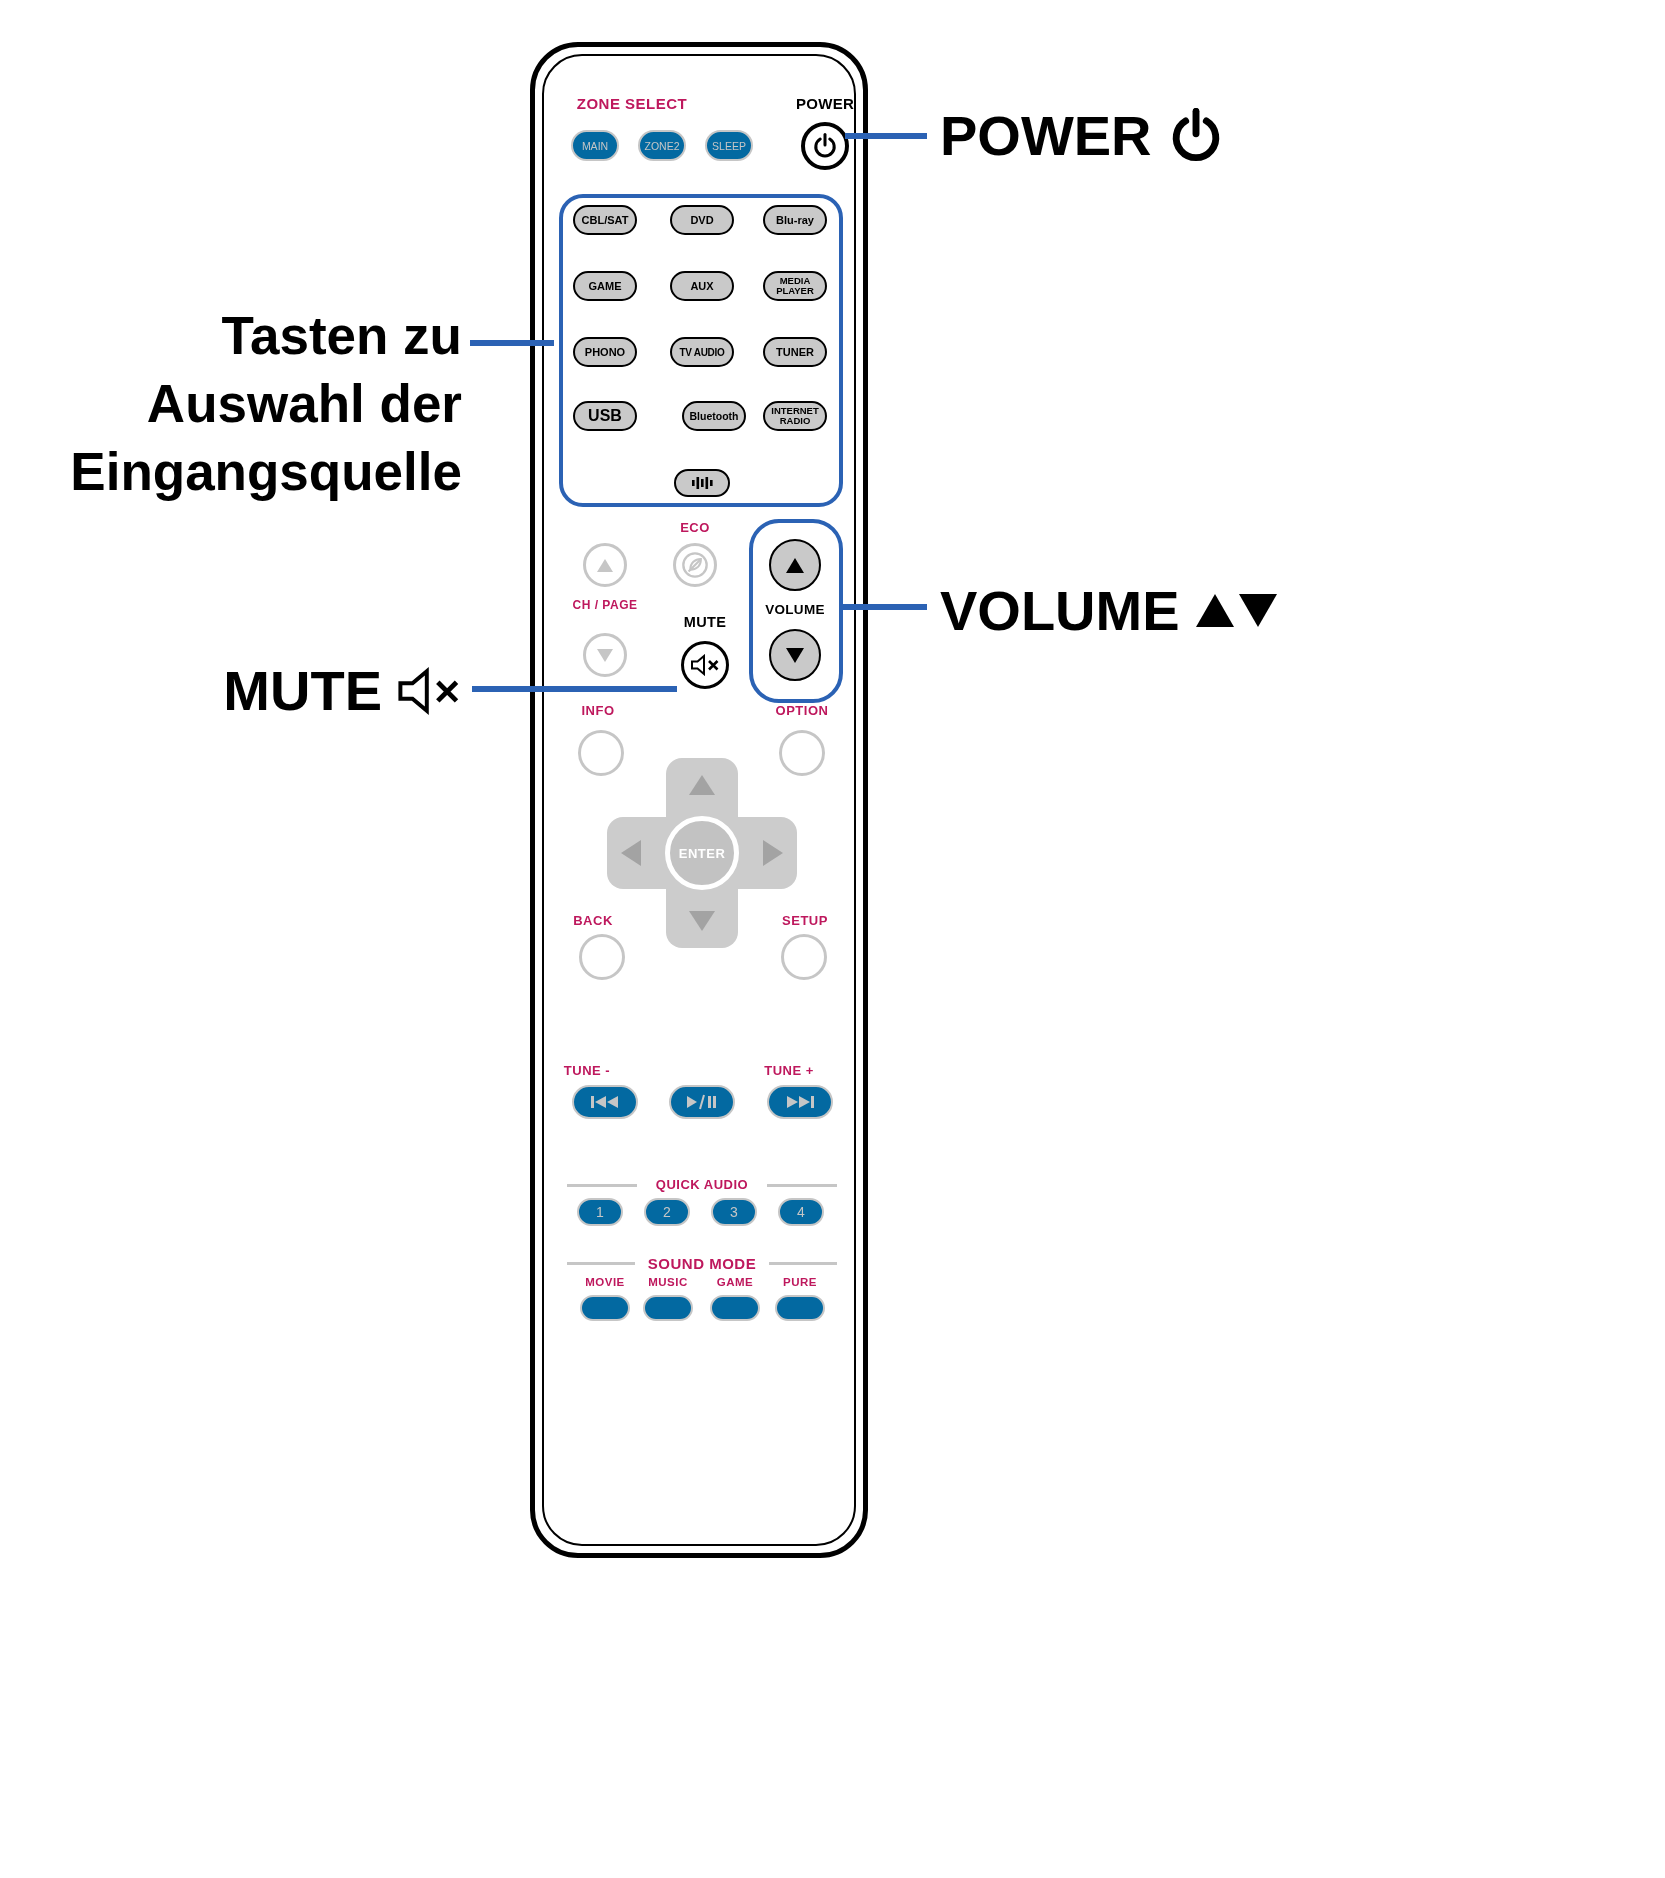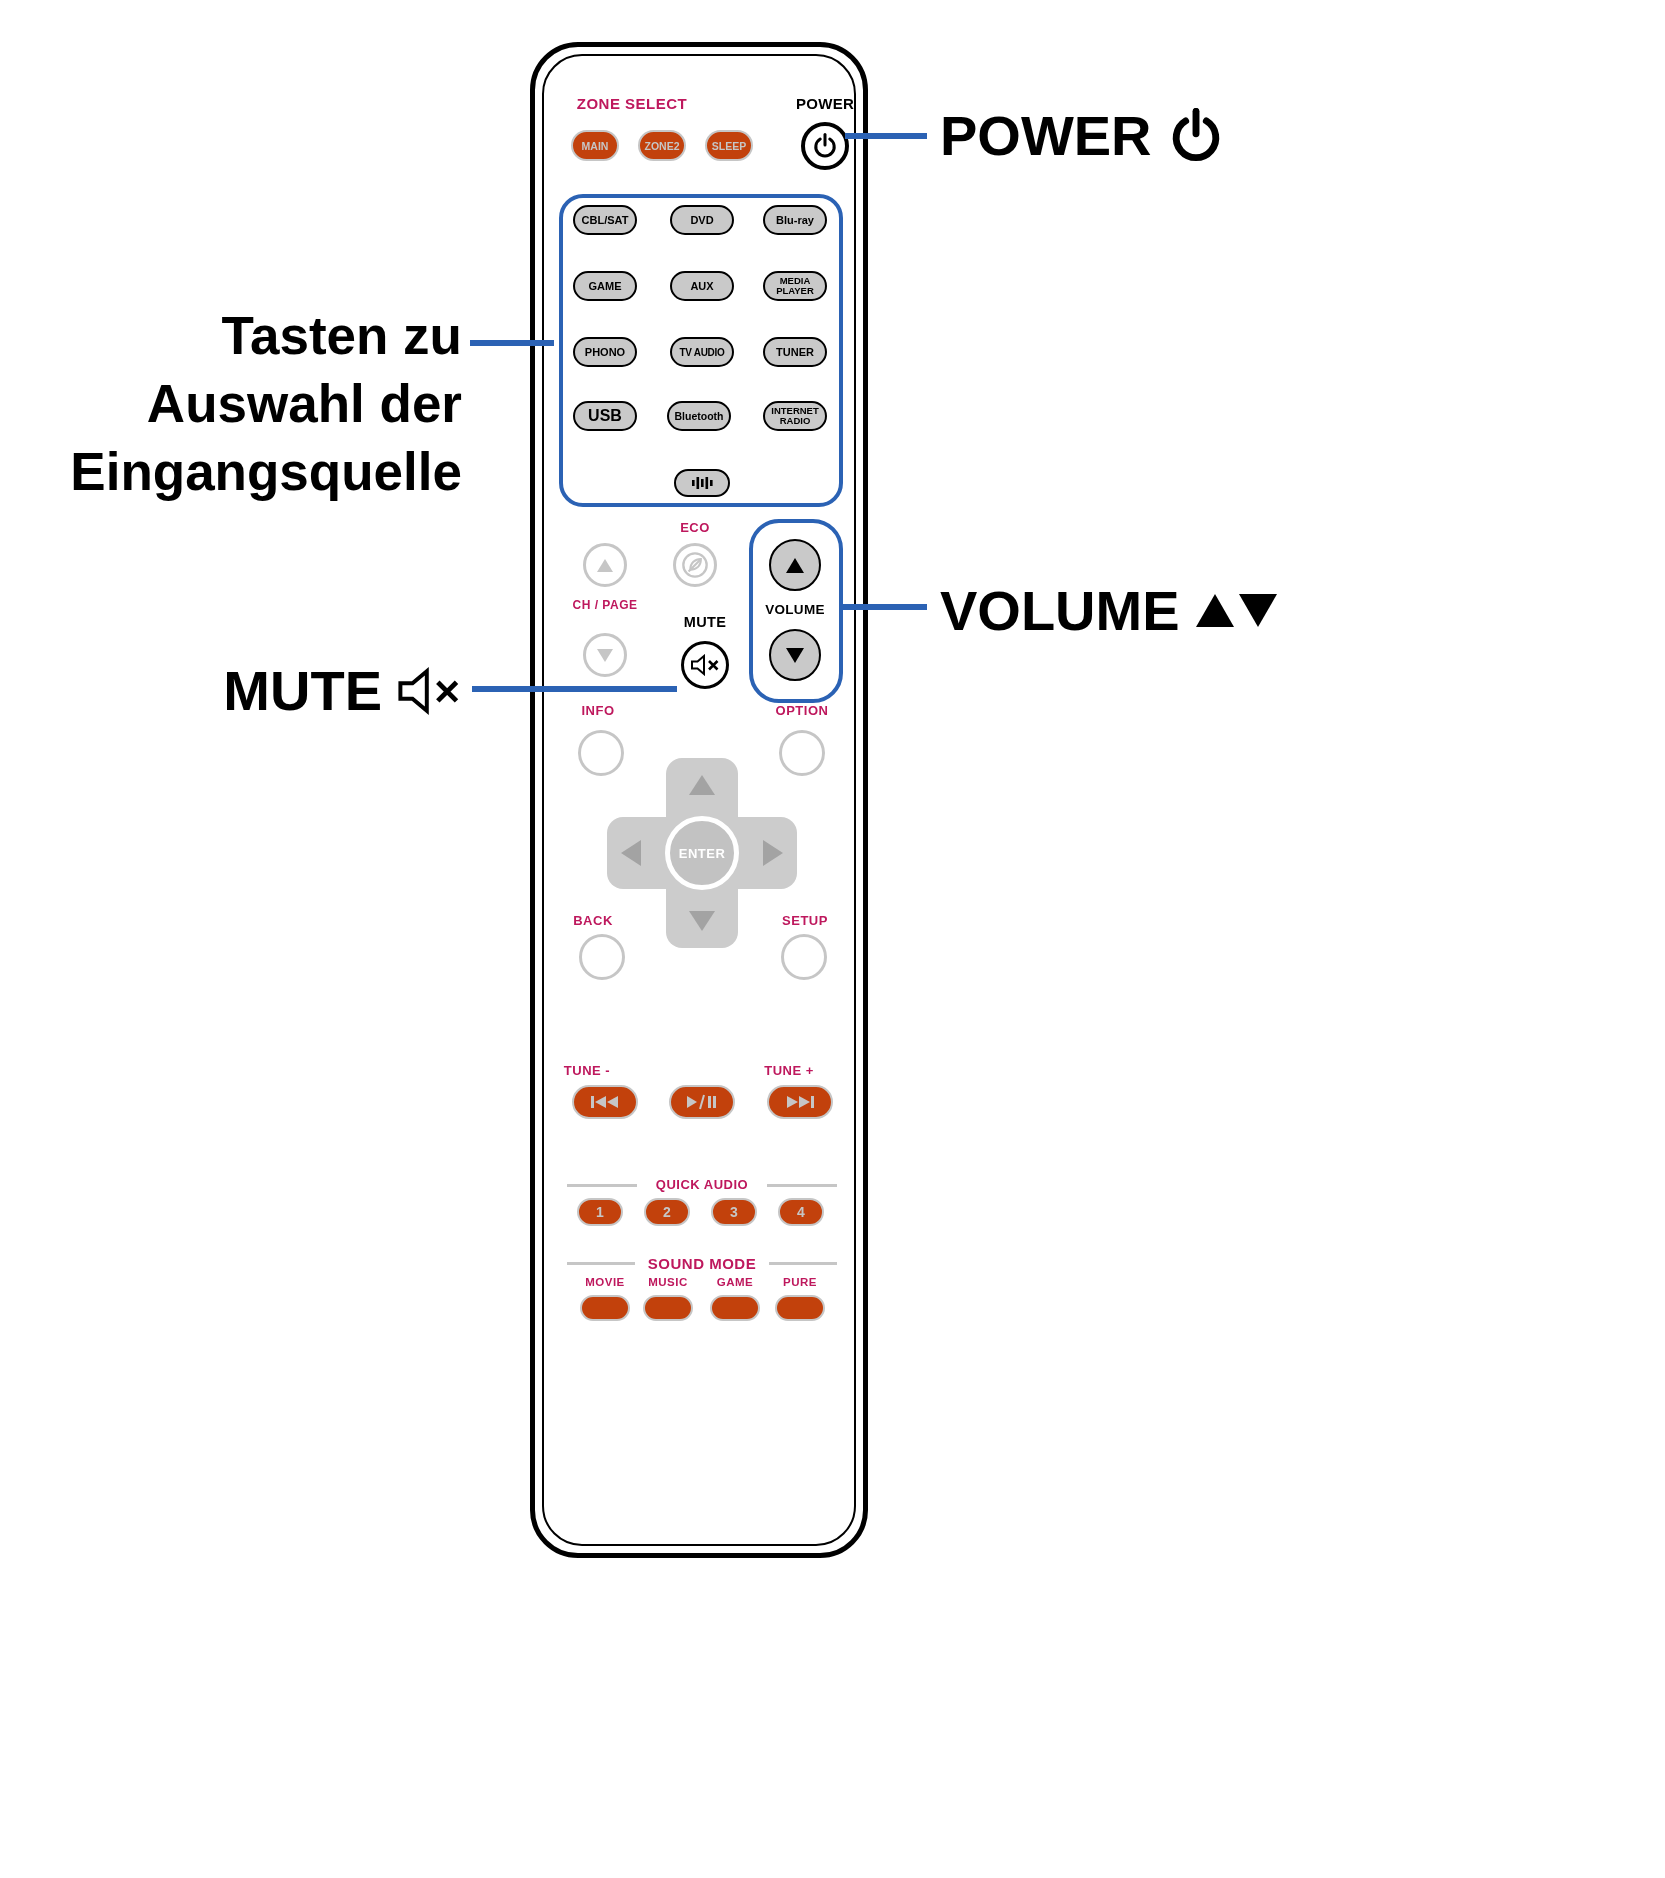--- a/index.html
+++ b/index.html
@@ -19,22 +19,22 @@
   .remote-inner {
     position:absolute; left:7px; top:7px; right:7px; bottom:7px;
     border:2px solid #000; border-radius:40px;
   }
 
   
   .ghost-label { position:absolute; color:#be185d; font-weight:bold; text-align:center; letter-spacing:.5px; }
   .black-label { position:absolute; color:#000; font-weight:bold; text-align:center; letter-spacing:.3px; }
 
   .pill-ghost {
-    position:absolute; border:2.5px solid #c6c6c6; border-radius:17px; background:#c2410c;
-    color:#c6c6c6; font-weight:bold; display:flex; align-items:center; justify-content:center;
+    position:absolute; border:2.5px solid #c6c6c6; border-radius:17px; background:#0369a1;
+    color:#c6c6c6; font-weight:normal; display:flex; align-items:center; justify-content:center;
   }
   .pill-fill {
     position:absolute; background:#c9c9c9; border:2px solid #000; border-radius:16px;
     color:#000; font-weight:bold; display:flex; align-items:center; justify-content:center;
     text-align:center;
   }
   .circle-ghost {
     position:absolute; border:3px solid #c6c6c6; border-radius:50%; background:#fff;
     display:flex; align-items:center; justify-content:center;
   }
@@ -111,21 +111,21 @@
 
   <div class="pill-fill" style="left:38px;top:224px;width:64px;height:30px;font-size:11px;">GAME</div>
   <div class="pill-fill" style="left:135px;top:224px;width:64px;height:30px;font-size:11px;">AUX</div>
   <div class="pill-fill" style="left:228px;top:224px;width:64px;height:30px;font-size:9.5px;line-height:10px;padding:8px 8px;">MEDIA PLAYER</div>
 
   <div class="pill-fill" style="left:38px;top:290px;width:64px;height:30px;font-size:11px;">PHONO</div>
   <div class="pill-fill" style="left:135px;top:290px;width:64px;height:30px;font-size:10px;letter-spacing:-0.3px;">TV AUDIO</div>
   <div class="pill-fill" style="left:228px;top:290px;width:64px;height:30px;font-size:11px;">TUNER</div>
 
   <div class="pill-fill" style="left:38px;top:354px;width:64px;height:30px;font-size:16px;">USB</div>
-  <div class="pill-fill" style="left:132px;top:354px;width:64px;height:30px;font-size:10.5px;">Bluetooth</div>
+  <div class="pill-fill" style="left:147px;top:354px;width:64px;height:30px;font-size:10.5px;">Bluetooth</div>
   <div class="pill-fill" style="left:228px;top:354px;width:64px;height:30px;font-size:9.5px;line-height:10px;padding:0 6px;">INTERNET RADIO</div>
 
   <div class="pill-fill" style="left:139px;top:422px;width:56px;height:28px;">
     <svg width="30" height="16" viewBox="0 0 30 16" fill="#000">
       <rect x="5" y="5" width="2.6" height="6"></rect>
       <rect x="9.5" y="2" width="2.6" height="12"></rect>
       <rect x="14" y="4" width="2.6" height="8"></rect>
       <rect x="18.5" y="2" width="2.6" height="12"></rect>
       <rect x="23" y="5" width="2.6" height="6"></rect>
     </svg>

